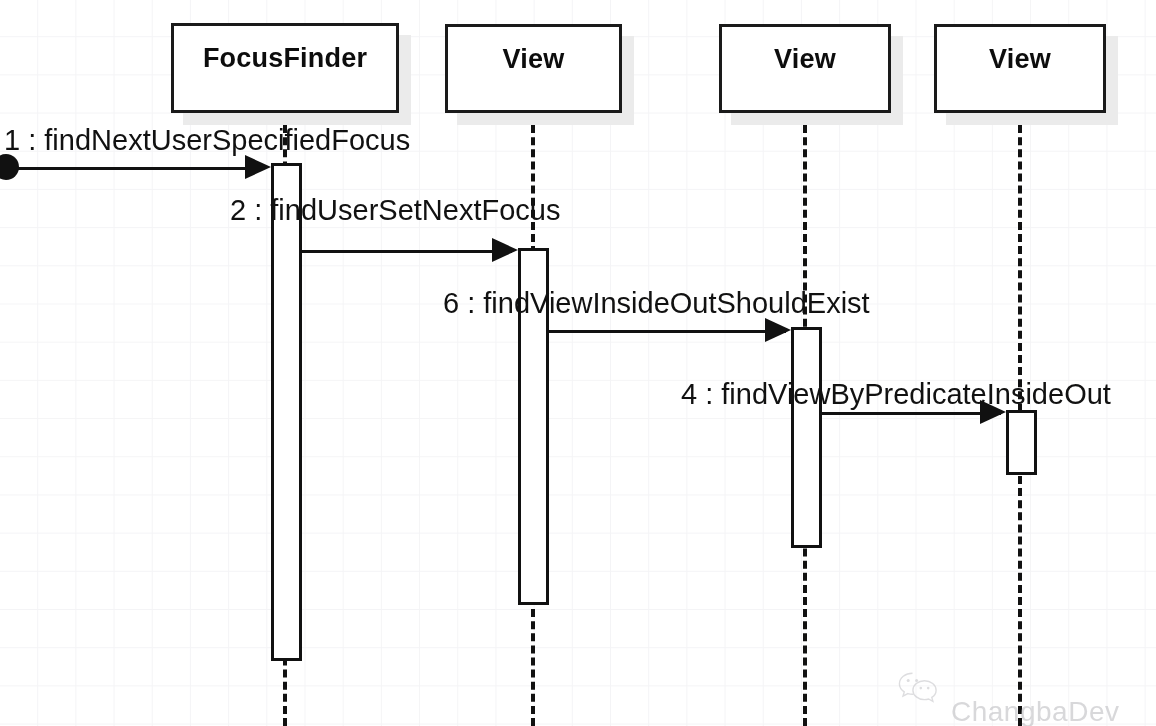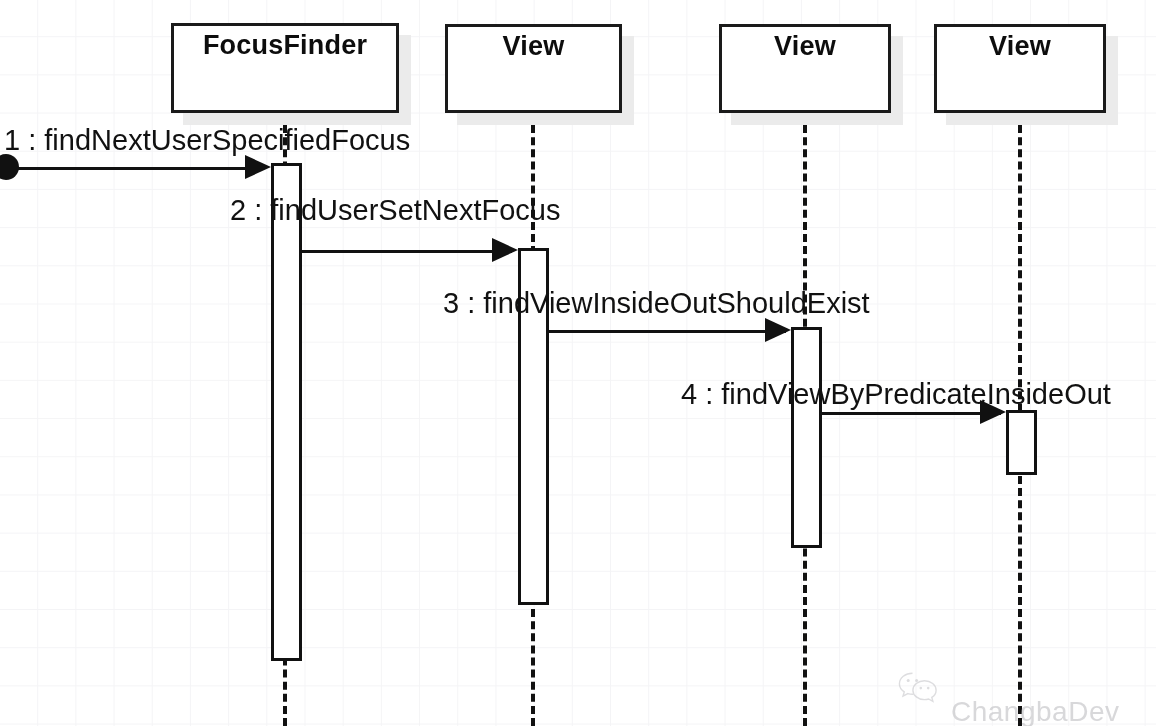--- a/index.html
+++ b/index.html
@@ -36,21 +36,21 @@
     position: absolute;
     background: #ebebeb;
     z-index: 4;
   }
   .actor-label {
     font-weight: bold;
     font-size: 27px;
     color: #0d0d0d;
     letter-spacing: 0.2px;
     line-height: 1;
-    padding-top: 6px;
+    padding-top: 19px;
     white-space: nowrap;
   }
 
   
   .lifeline {
     position: absolute;
     width: 0;
     border-left: 4px dashed #111111;
     z-index: 2;
   }
@@ -157,21 +157,21 @@
   <div class="start-node" style="left:-7px; top:154px;"></div>
 
   <div class="msg-label" style="left:4px; top:126px;">1 : findNextUserSpecifiedFocus</div>
   <div class="msg-line" style="left:8px; top:167px; width:256px;"></div>
   <div class="msg-arrow" style="left:245px; top:155px;"></div>
 
   <div class="msg-label" style="left:230px; top:196px;">2 : findUserSetNextFocus</div>
   <div class="msg-line" style="left:301px; top:250px; width:211px;"></div>
   <div class="msg-arrow" style="left:492px; top:238px;"></div>
 
-  <div class="msg-label" style="left:443px; top:289px;">3 : findViewInsideOutShouldExist</div>
+  <div class="msg-label" style="left:443px; top:289px;">6 : findViewInsideOutShouldExist</div>
   <div class="msg-line" style="left:548px; top:330px; width:238px;"></div>
   <div class="msg-arrow" style="left:765px; top:318px;"></div>
 
   <div class="msg-label" style="left:681px; top:380px;">4 : findViewByPredicateInsideOut</div>
   <div class="msg-line" style="left:821px; top:412px; width:180px;"></div>
   <div class="msg-arrow" style="left:980px; top:400px;"></div>
 
   <div class="watermark" style="left:897px; top:652px;">
     <span class="watermark-icon">
       <svg width="44" height="34" viewBox="0 0 44 34" fill="none" stroke="#c2c2c6" stroke-width="1.4">

